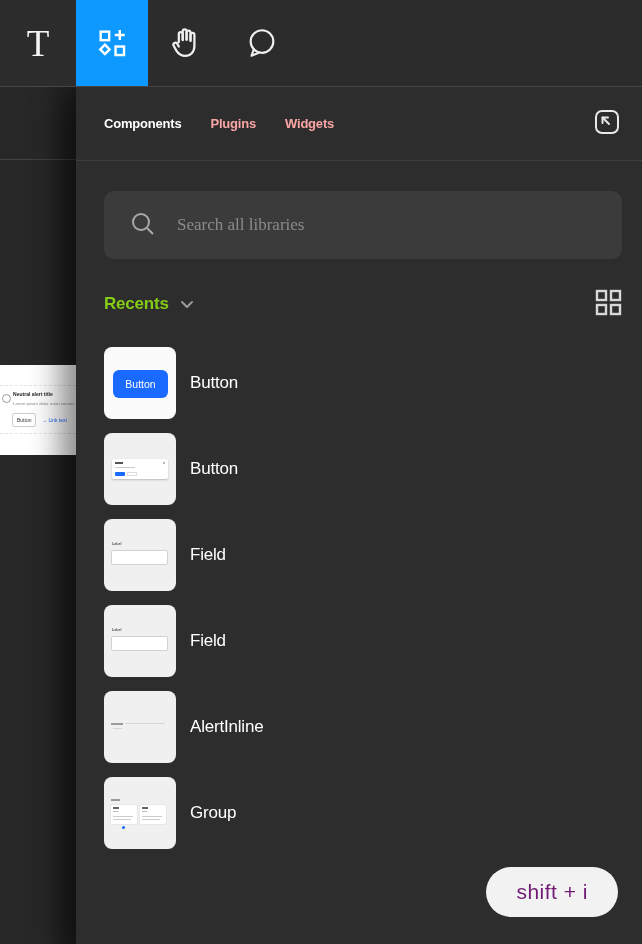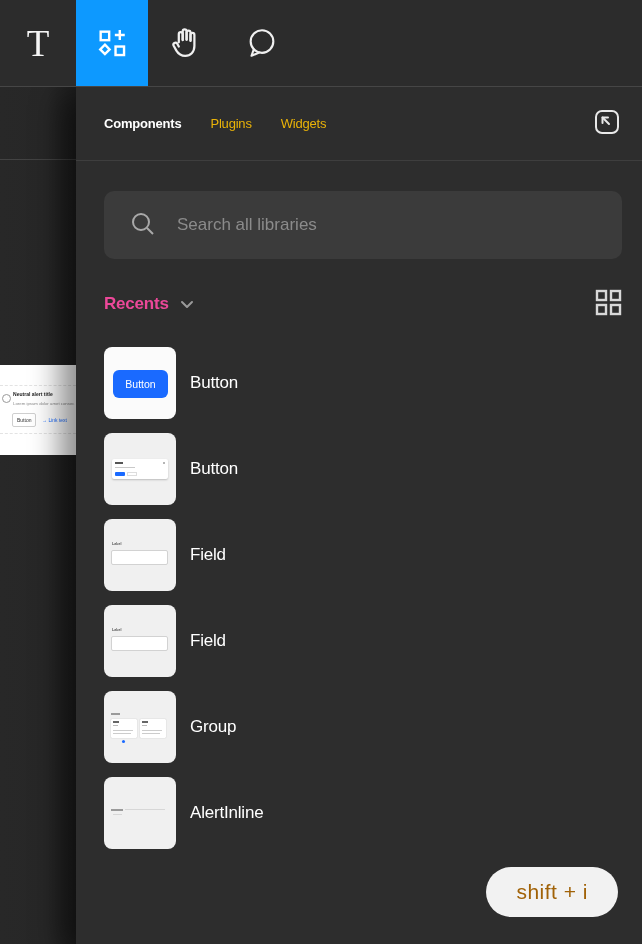--- a/index.html
+++ b/index.html
@@ -30,32 +30,32 @@
           border-radius:2px;background:#fff;font-size:5px;color:#333;display:inline-flex;align-items:center;}
   .ac-link{position:absolute;left:42px;top:31px;font-size:5px;color:#1a6aff;white-space:nowrap;}
 
   
   .panel{position:absolute;left:76px;top:87px;right:0;bottom:0;background:#2d2d2d;
          box-shadow:-16px 8px 28px rgba(0,0,0,.45);z-index:2;}
   .tabs-row{height:73px;display:flex;align-items:center;padding:0 20px 0 28px;
             border-bottom:1px solid #3e3e3e;}
   .tab{font-size:13px;letter-spacing:-.2px;margin-right:29px;cursor:pointer;}
   .tab.active{color:#ffffff;font-weight:700;}
-  .tab.inactive{color:#eab308;font-weight:400;}
+  .tab.inactive{color:#fca5a5;font-weight:700;}
   .popout-btn{margin-left:auto;display:flex;align-items:center;justify-content:center;cursor:pointer;}
 
   .search-bar{margin:30px 20px 0 28px;height:68px;border-radius:10px;background:#3b3b3b;
               display:flex;align-items:center;padding-left:24px;}
   .search-input{flex:1;margin-left:18px;margin-right:14px;background:transparent;border:none;outline:none;
-                color:#84cc16;font-size:17px;font-family:Liberation Sans, sans-serif;}
+                color:#84cc16;font-size:17px;font-family:Liberation Serif, serif;}
   .search-input::placeholder{color:#8b8b8b;opacity:1;}
 
   .recents-row{margin:31px 20px 0 28px;height:28px;display:flex;align-items:center;}
   .recents-toggle{display:flex;align-items:center;cursor:pointer;}
-  .recents-label{font-size:17px;font-weight:700;color:#ec4899;letter-spacing:-.2px;}
+  .recents-label{font-size:17px;font-weight:700;color:#84cc16;letter-spacing:-.2px;}
   .recents-chevron{margin-left:11px;display:flex;}
   .grid-btn{margin-left:auto;display:flex;cursor:pointer;}
 
   .list{margin:29px 20px 0 28px;}
   .row{display:flex;align-items:center;height:72px;margin-bottom:14px;cursor:pointer;}
   .row-label{margin-left:14px;font-size:17px;color:#ffffff;letter-spacing:-.2px;}
 
   .thumb{position:relative;flex:none;width:72px;height:72px;border-radius:8px;background:#f0f0f0;overflow:hidden;}
   .thumb.button{background:#fbfbfb;}
   .mock-btn{position:absolute;left:9px;top:23px;width:55px;height:28px;background:#1a6aff;border-radius:6px;
@@ -84,21 +84,21 @@
   .mg-dot{position:absolute;left:18px;top:49px;width:3px;height:3px;border-radius:50%;background:#1a6aff;}
   .mr-glabel{position:absolute;left:18px;top:25px;font-size:6px;font-weight:700;color:#444;
              transform:scale(.58);transform-origin:0 0;white-space:nowrap;}
   .mr-radio{position:absolute;width:5px;height:5px;border-radius:50%;box-sizing:border-box;}
   .mr-radio.on{background:#1a6aff;border:1px solid #1a6aff;}
   .mr-radio.off{background:#fff;border:1px solid #aaa;}
   .mr-line{position:absolute;width:12px;height:1.5px;background:#b0b0b0;}
 
   .pill{position:absolute;right:24px;bottom:27px;height:50px;border-radius:25px;background:#f2f2f2;
         display:flex;align-items:center;padding:0 30px;z-index:6;}
-  .pill span{font-size:21px;color:#a16207;letter-spacing:.5px;}
+  .pill span{font-size:21px;color:#701a75;letter-spacing:.5px;}
 </style>
 </head>
 <body>
 
 <div class="app">
 
   <div class="toolbar">
     <div class="tool">
       <span class="tool-text-glyph">T</span>
     </div>
@@ -218,48 +218,48 @@
             <div class="mf-input"></div>
           </div>
           <span class="row-label">Field</span>
         </div>
         <div class="row">
           <div class="thumb field">
             <div class="mf-label">Label</div>
             <div class="mf-input"></div>
           </div>
           <span class="row-label">Field</span>
+        </div>
+        <div class="row">
+          <div class="thumb alert">
+            <div class="ma-l1"></div>
+            <div class="ma-l2"></div>
+            <div class="ma-l3"></div>
+          </div>
+          <span class="row-label">AlertInline</span>
         </div>
         <div class="row">
           <div class="thumb group">
             <div class="mg-head"></div>
             <div class="mg-card" style="left: 7px;">
               <div class="t1"></div>
               <div class="t2"></div>
               <div class="t3"></div>
               <div class="t4"></div>
             </div>
             <div class="mg-card" style="left: 36px;">
               <div class="t1"></div>
               <div class="t2"></div>
               <div class="t3"></div>
               <div class="t4"></div>
             </div>
             <div class="mg-dot"></div>
           </div>
           <span class="row-label">Group</span>
         </div>
-        <div class="row">
-          <div class="thumb alert">
-            <div class="ma-l1"></div>
-            <div class="ma-l2"></div>
-            <div class="ma-l3"></div>
-          </div>
-          <span class="row-label">AlertInline</span>
-        </div>
       </div>
   </div>
 
   <div class="pill">
     <span>shift + i</span>
   </div>
 
 </div>
 
 </body></html>

